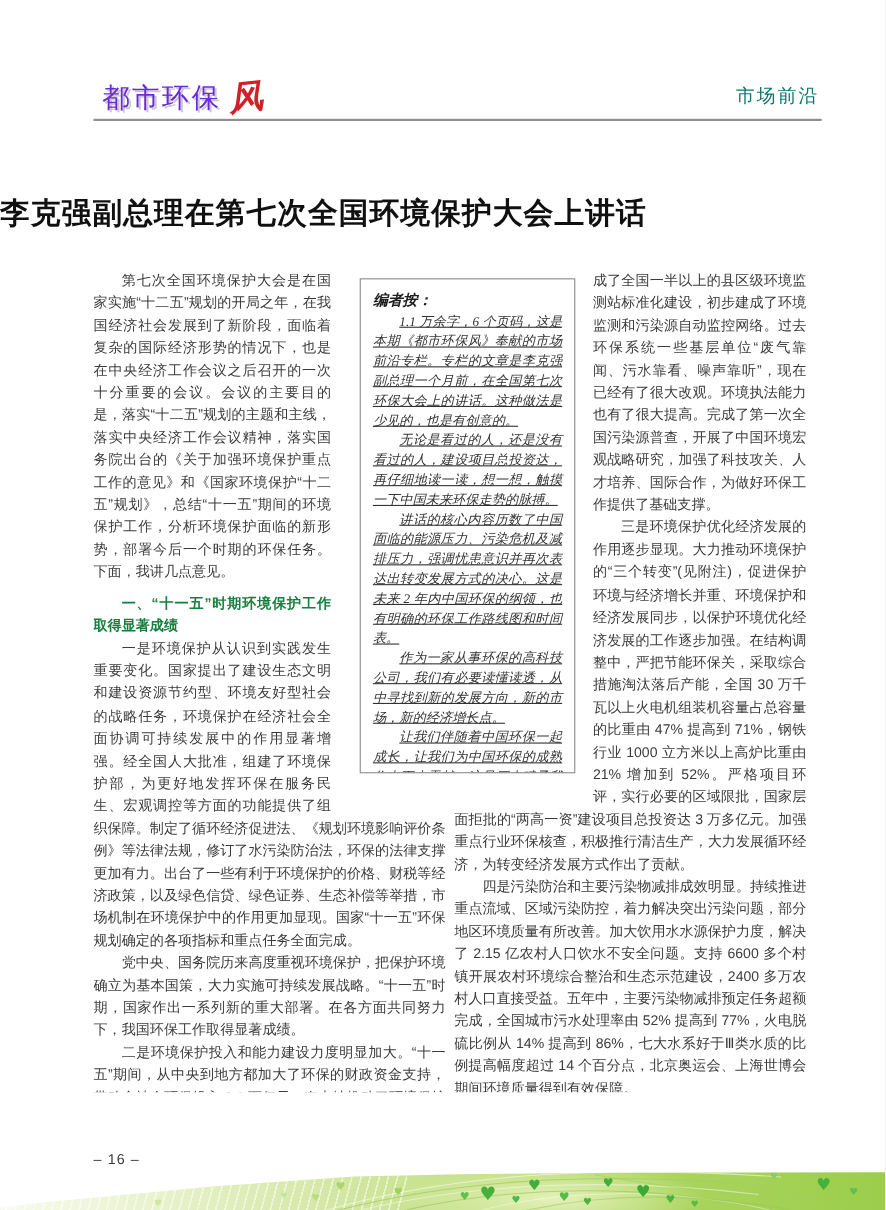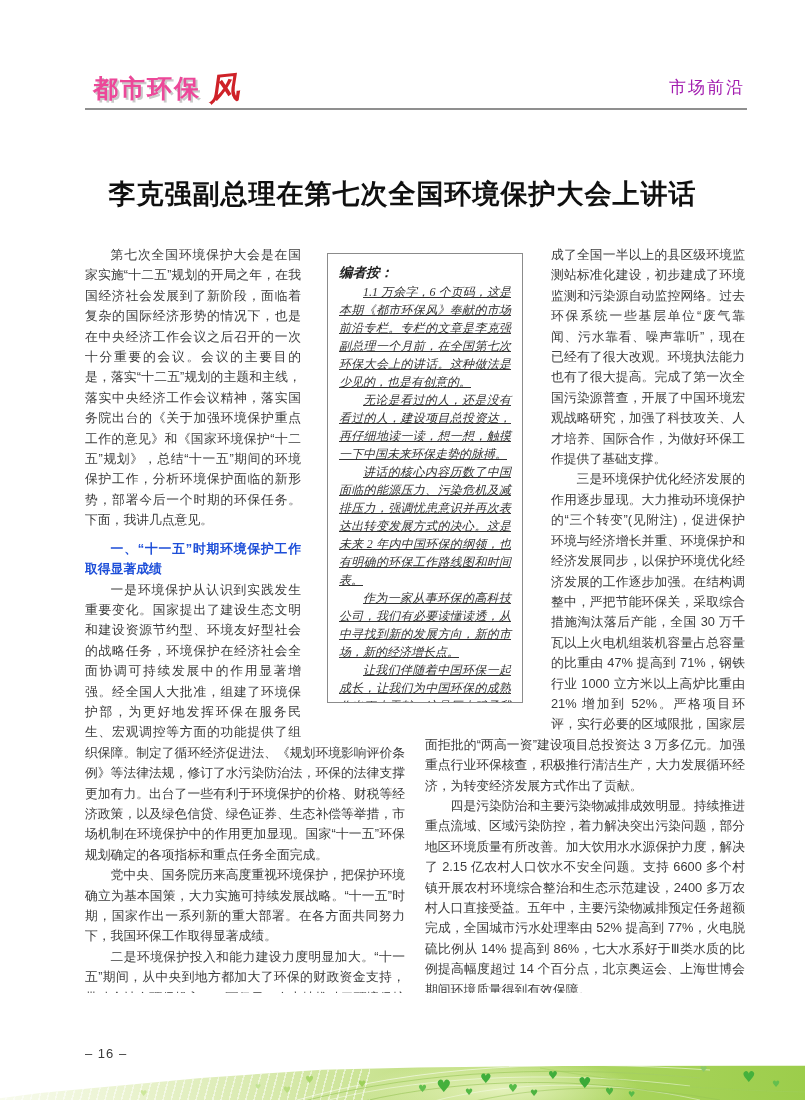--- a/index.html
+++ b/index.html
@@ -5,42 +5,42 @@
   html,body{margin:0;padding:0;background:#e8e8e8;}
   .page{
     position:relative;width:805px;height:1100px;margin:0 auto;
     background:#ffffff;overflow:hidden;
     font-family:"Liberation Sans",sans-serif;color:#3b3b3b;
   }
   
   .header{position:absolute;left:85px;top:66px;width:662px;height:42px;
     border-bottom:2px solid #8f8f8f;}
   .logo{position:absolute;left:8px;top:2px;white-space:nowrap;}
-  .logo-text{font-size:25px;font-weight:bold;color:#ec4899;letter-spacing:2px;
+  .logo-text{font-size:25px;font-weight:normal;color:#6d28d9;letter-spacing:2px;
     text-shadow:2px 2px 0 #c9c9c9;}
   .logo-glyph{display:inline-block;font-family:"Liberation Serif",serif;
     font-style:italic;font-weight:bold;font-size:31px;color:#cf2128;
     transform:rotate(-6deg);margin-left:3px;vertical-align:-2px;}
-  .tagline{position:absolute;right:2px;top:10px;font-size:17px;color:#a21caf;
+  .tagline{position:absolute;right:2px;top:10px;font-size:17px;color:#0f766e;
     letter-spacing:2px;}
   
-  .title{position:absolute;left:0;top:176px;width:100%;text-align:center;
+  .title{position:absolute;left:0;top:176px;width:100%;text-align:left;
     font-family:"Liberation Serif",serif;font-weight:bold;font-size:27px;
     color:#101010;letter-spacing:1px;}
   
   .body{position:absolute;left:85px;top:245px;width:660px;height:748px;}
   .col{position:absolute;top:0;width:320px;height:748px;overflow:hidden;}
   .col-left{left:0;}
-  .col-right{left:340px;}
+  .col-right{left:328px;}
   .wrap-spacer-r{float:right;width:104px;height:484px;}
   .wrap-spacer-l{float:left;width:126px;height:484px;}
   .body p{margin:0;font-size:12.8px;line-height:20.4px;color:#3b3b3b;
     text-align:justify;text-indent:2em;}
   .body p.cont{text-indent:0;}
-  .body p.heading{font-weight:bold;color:#1d4ed8;margin-top:8px;}
+  .body p.heading{font-weight:bold;color:#15803d;margin-top:8px;}
   
   .editor-box{position:absolute;left:242px;top:8px;width:196px;height:450px;
     box-sizing:border-box;border:1px solid #8b8b8b;background:#fff;
     padding:9px 11px;overflow:hidden;
     font-family:"Liberation Serif",serif;font-style:italic;}
   .editor-label{font-size:13.5px;font-weight:bold;color:#1e1e1e;line-height:20px;}
   .editor-box p{margin:0;font-size:12px;line-height:18px;color:#333;
     text-align:justify;text-indent:2em;text-decoration:underline;}
   
   .page-number{position:absolute;left:85px;top:1046px;font-size:13px;

